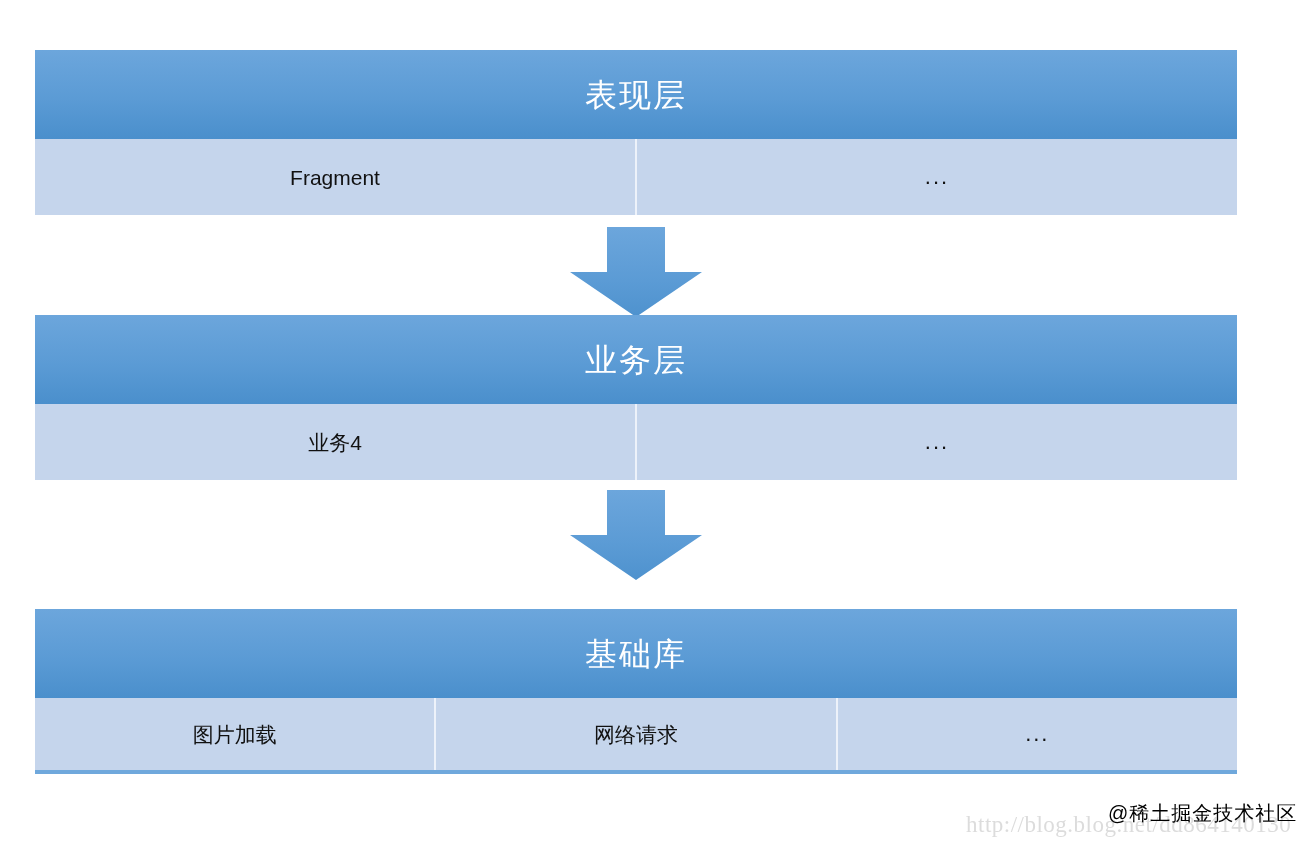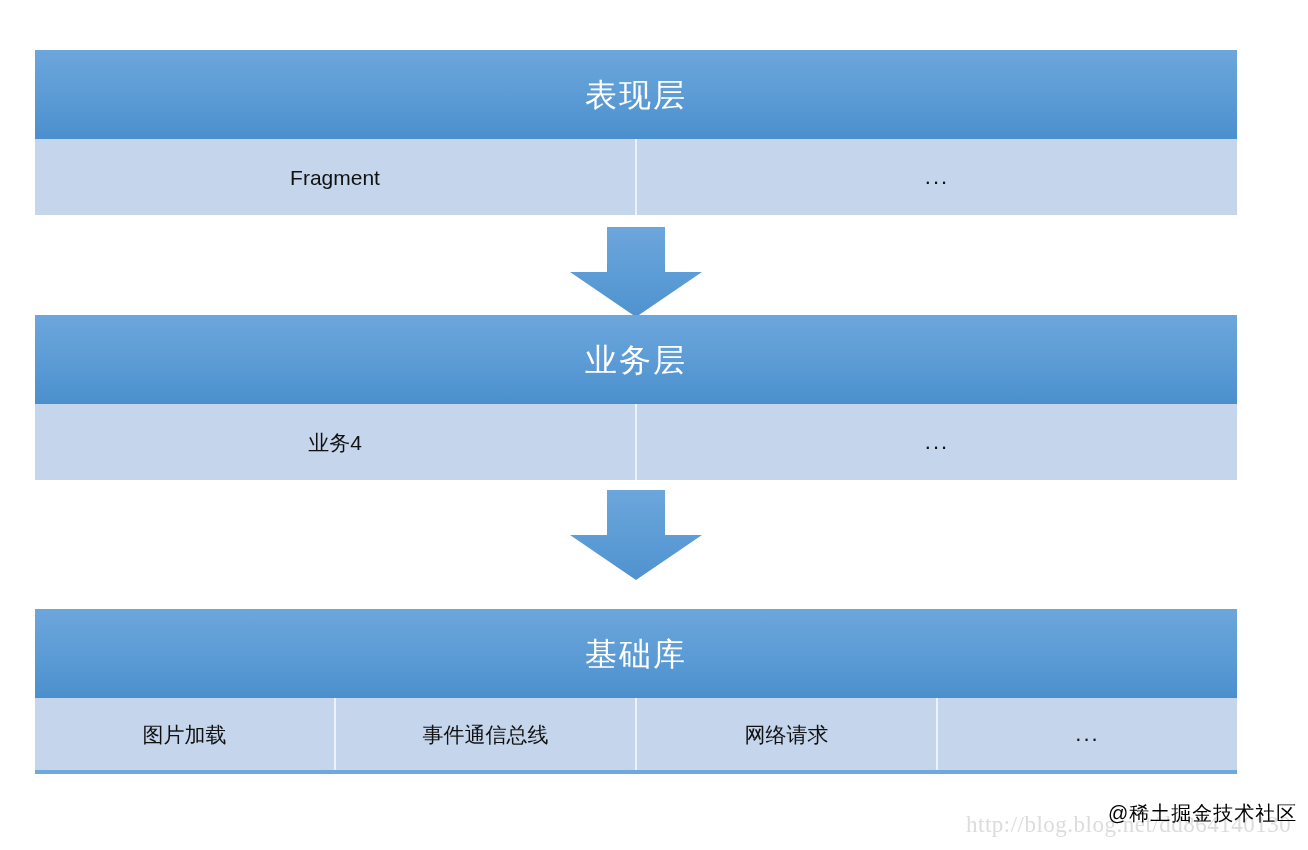--- a/index.html
+++ b/index.html
@@ -168,21 +168,20 @@
       <polygon points="37,0 95,0 95,45 132,45 66,90 0,45 37,45" fill="url(#arrowGrad2)"></polygon>
     </svg>
   </div>
 
   <div class="layer" id="layer-foundation">
     <div class="layer-header">
       <span class="layer-title">基础库</span>
     </div>
     <div class="layer-cells with-underline">
       <div class="cell">图片加载</div>
-      <div class="cell">事件通信总线</div>
       <div class="cell">网络请求</div>
       <div class="cell ellipsis">...</div>
     </div>
   </div>
 
   <div class="watermark" id="watermark-csdn">http://blog.blog.net/dd864140130</div>
   <div class="watermark" id="watermark-juejin">@稀土掘金技术社区</div>
 
 </div>
 

